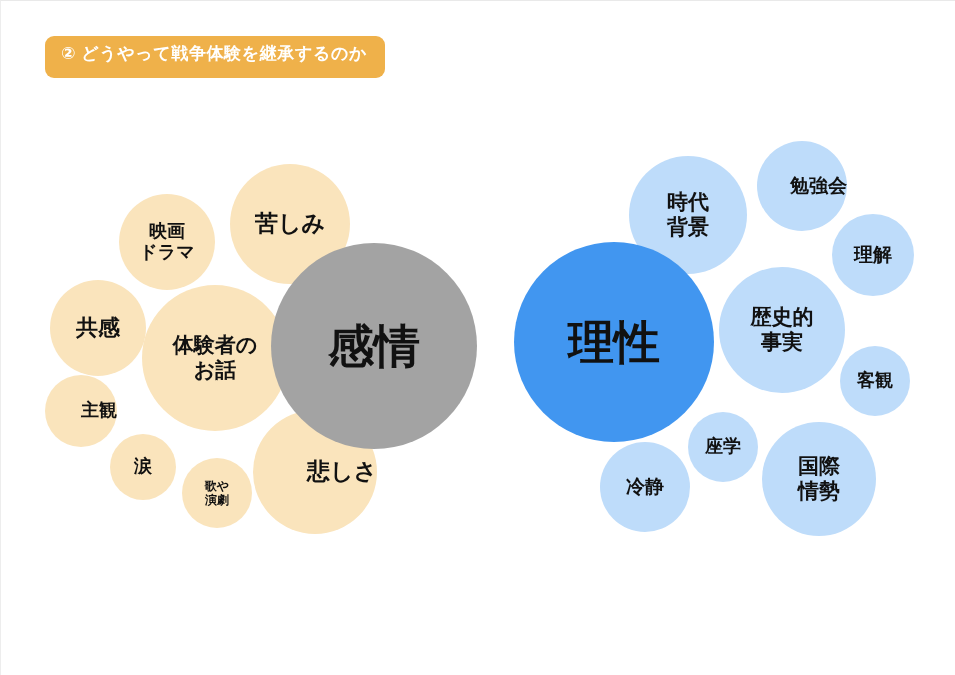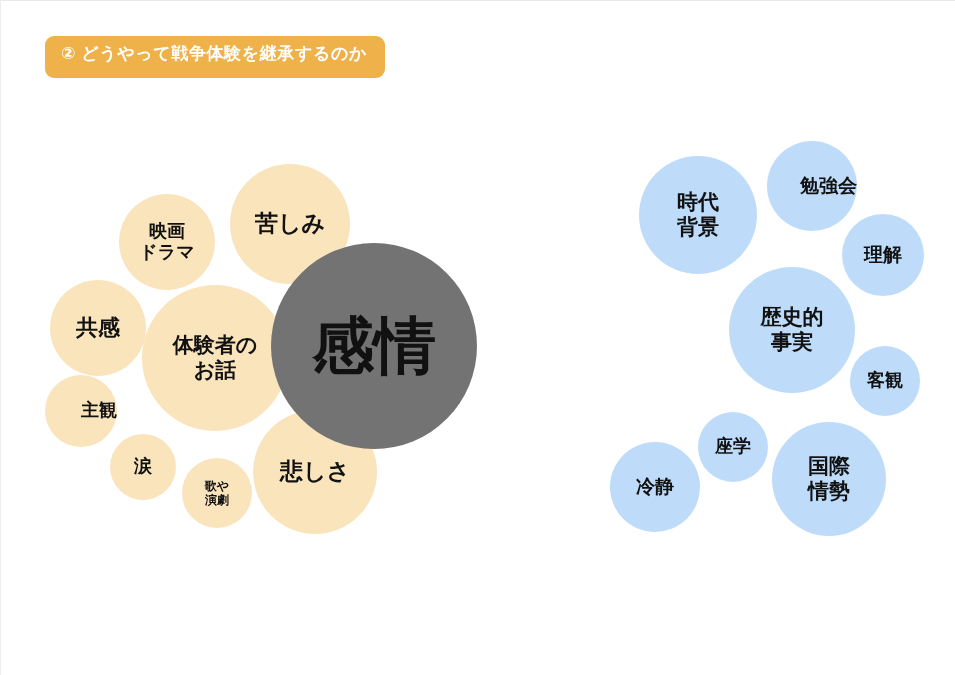--- a/index.html
+++ b/index.html
@@ -122,28 +122,28 @@
         <div class="bubble sat-emotion" style="left: 33px; top: 375px; width: 72px; height: 72px; font-size: 18px; justify-content: flex-end;">
           <span class="label">主観</span>
         </div>
         <div class="bubble sat-emotion" style="left: 98px; top: 434px; width: 66px; height: 66px; font-size: 18px;">
           <span class="label">涙</span>
         </div>
         <div class="bubble sat-emotion" style="left: 170px; top: 458px; width: 70px; height: 70px; font-size: 12px;">
           <span class="label">歌や
 演劇</span>
         </div>
-        <div class="bubble sat-emotion" style="left: 241px; top: 410px; width: 124px; height: 124px; font-size: 23px;">
+        <div class="bubble sat-emotion" style="left: 241px; top: 410px; width: 124px; height: 124px; font-size: 23px; justify-content: flex-end;">
           <span class="label">悲しさ</span>
         </div>
-        <div class="bubble hub-emotion" style="left: 259px; top: 243px; width: 206px; height: 206px; font-size: 62px; background: #737373;">
+        <div class="bubble hub-emotion" style="left: 259px; top: 243px; width: 206px; height: 206px; font-size: 46px; background: #a3a3a3;">
           <span class="label">感情</span>
         </div>
       </div>
-      <div class="cluster" style="left: 12px; top: 0px; width: 927px; height: 675px;">
+      <div class="cluster" style="left: 2px; top: 0px; width: 927px; height: 675px;">
         <div class="bubble sat-reason" style="left: 627px; top: 156px; width: 118px; height: 118px; font-size: 21px;">
           <span class="label">時代
 背景</span>
         </div>
         <div class="bubble sat-reason" style="left: 755px; top: 141px; width: 90px; height: 90px; font-size: 19px; justify-content: flex-end;">
           <span class="label">勉強会</span>
         </div>
         <div class="bubble sat-reason" style="left: 830px; top: 214px; width: 82px; height: 82px; font-size: 19px;">
           <span class="label">理解</span>
         </div>
@@ -157,16 +157,19 @@
         <div class="bubble sat-reason" style="left: 686px; top: 412px; width: 70px; height: 70px; font-size: 18px;">
           <span class="label">座学</span>
         </div>
         <div class="bubble sat-reason" style="left: 598px; top: 442px; width: 90px; height: 90px; font-size: 19px;">
           <span class="label">冷静</span>
         </div>
         <div class="bubble sat-reason" style="left: 760px; top: 422px; width: 114px; height: 114px; font-size: 21px;">
           <span class="label">国際
 情勢</span>
         </div>
+        <div class="bubble hub-reason" style="left: 512px; top: 242px; width: 200px; height: 200px; font-size: 46px; background: rgb(65, 150, 240);">
+          <span class="label">理性</span>
+        </div>
       </div>
     </div>
 
 </div>
 
 </body></html>

